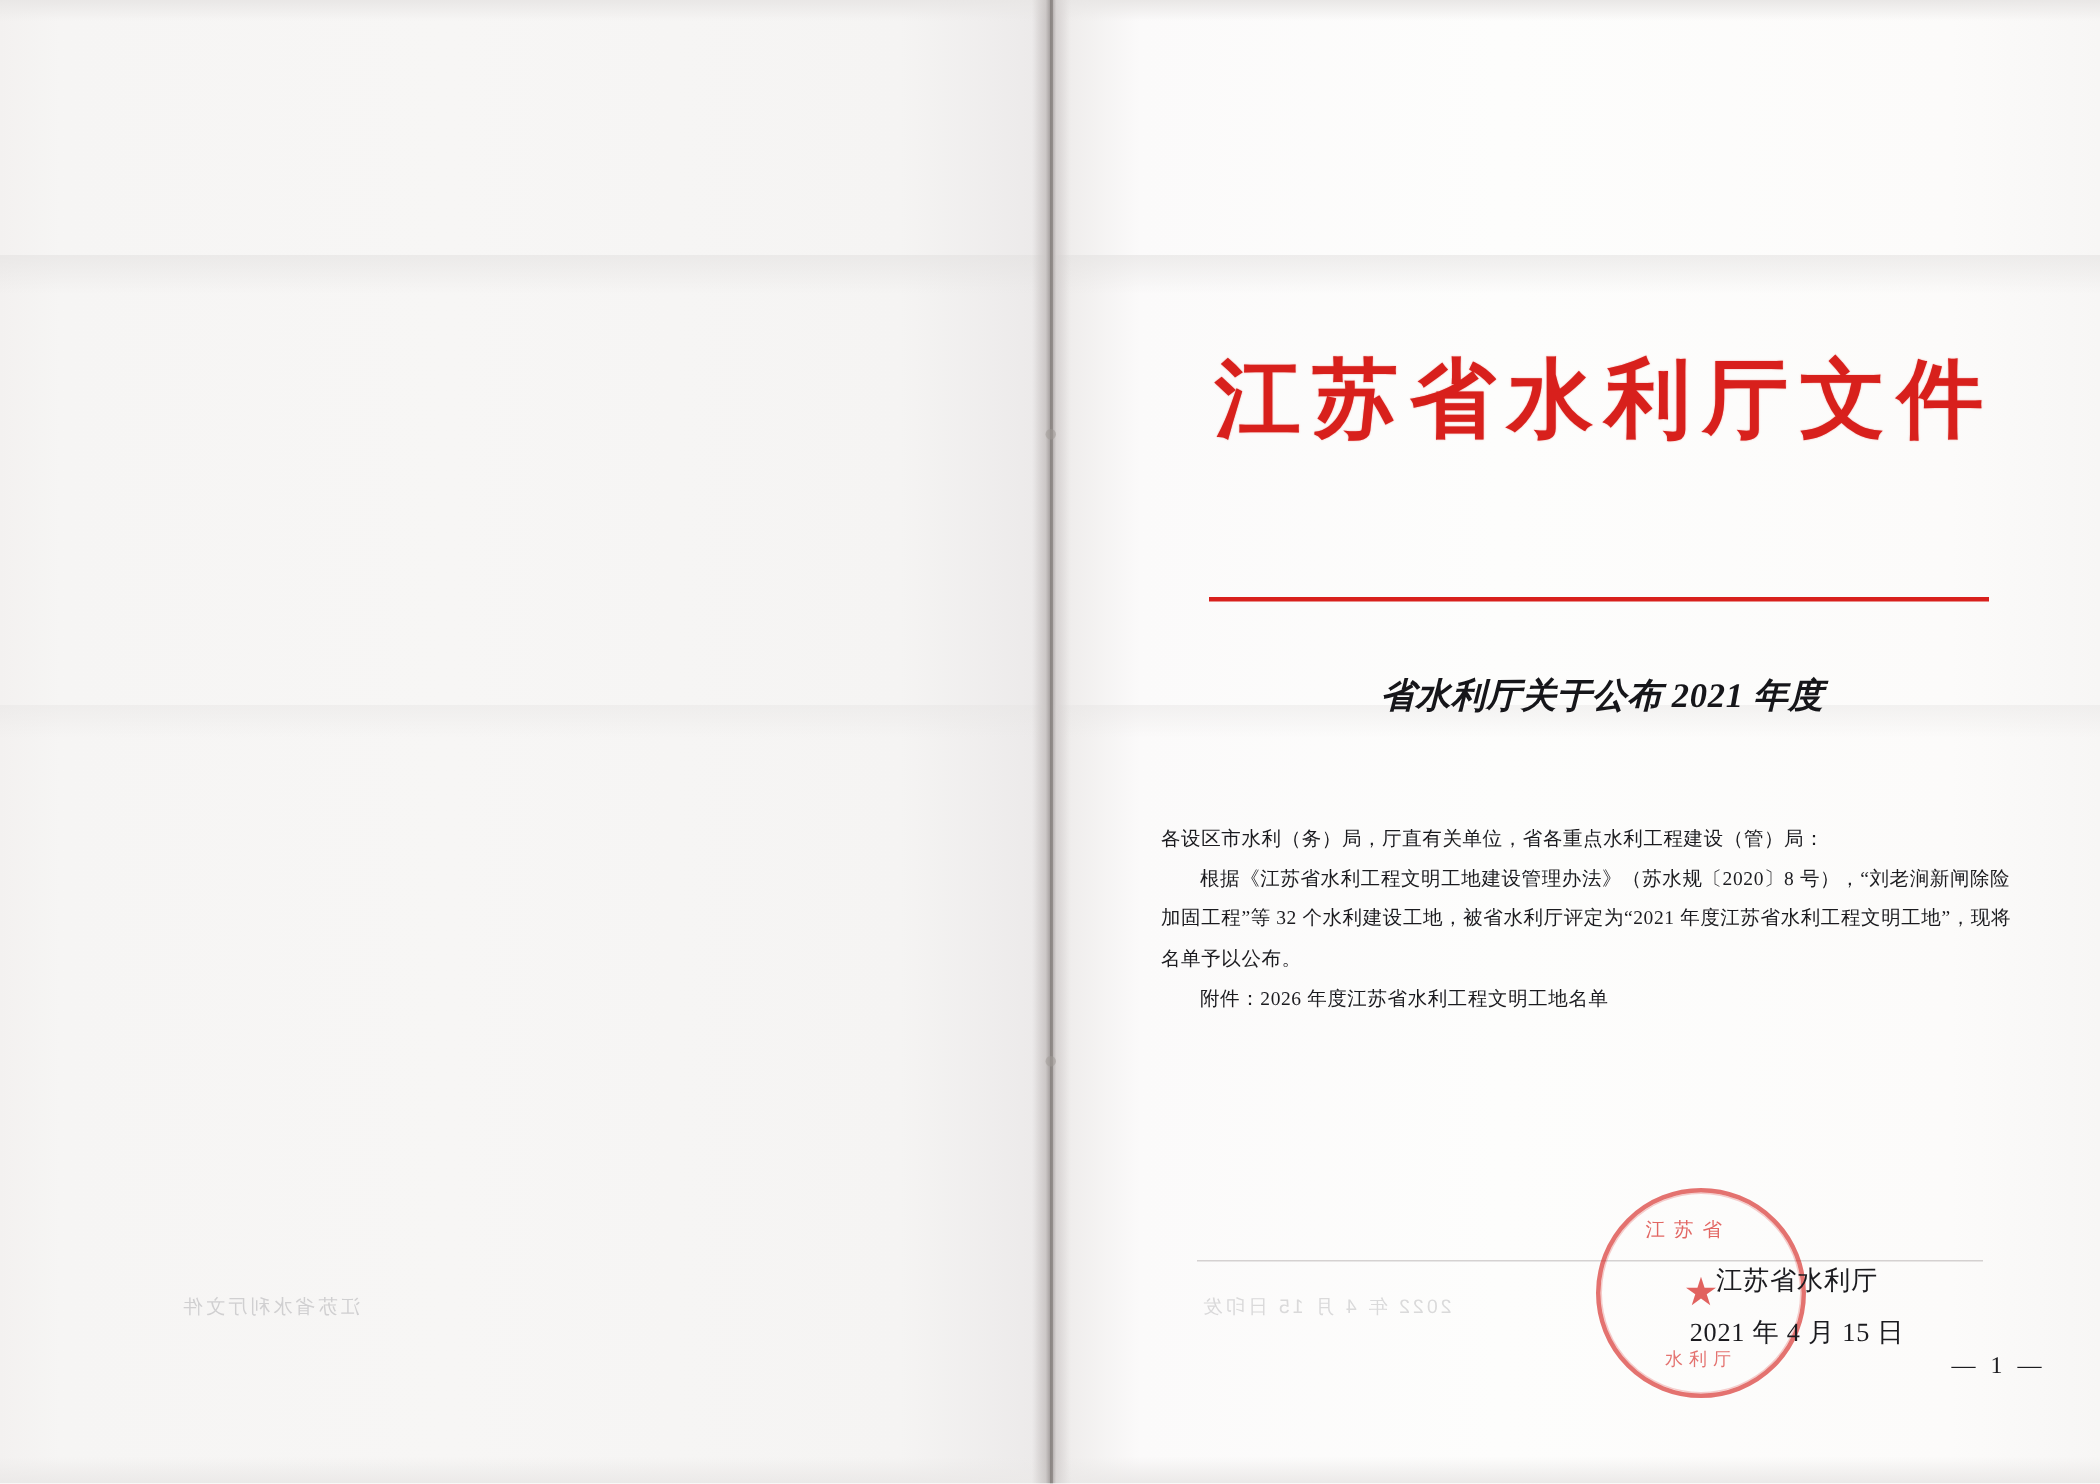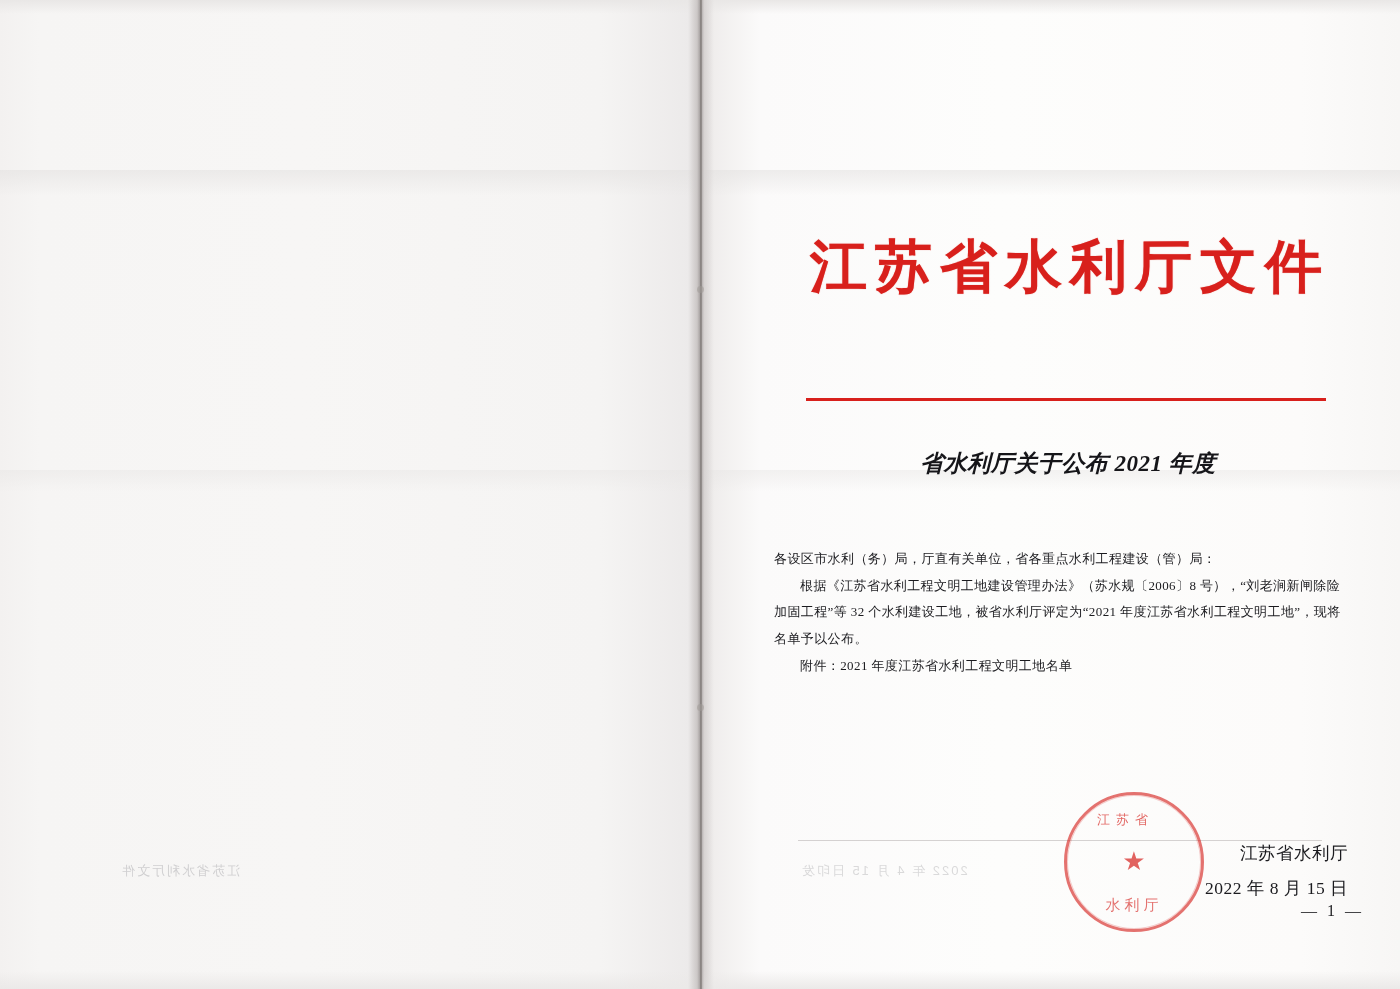--- a/index.html
+++ b/index.html
@@ -146,21 +146,21 @@
     letter-spacing: .4px;
   }
   .body p { margin: 0; }
   .body p.indent { text-indent: 2em; }
 
   .signblock {
     position: absolute;
     right: 52px;
     top: 836px;
     width: 300px;
-    text-align: right;
+    text-align: center;
     font-size: 17.5px;
     line-height: 2.0;
     color: #1b1b1f;
     letter-spacing: .5px;
   }
 
   
   .seal {
     position: absolute;
     left: 350px;
@@ -186,21 +186,21 @@
     text-align: center;
     color: rgba(214,34,30,.78);
     font-size: 13px;
     letter-spacing: 6px;
   }
   .seal .seal-bottom {
     position: absolute;
     left: 0; right: 0; bottom: 14px;
     text-align: center;
     color: rgba(214,34,30,.72);
-    font-size: 15px;
+    font-size: 12px;
     letter-spacing: 4px;
   }
 
   .pagenum {
     position: absolute;
     left: 0; right: 36px;
     top: 902px;
     text-align: right;
     font-size: 16px;
     color: #1d1d20;
@@ -241,32 +241,32 @@
 
 
     <div class="redrule"></div>
 
     <div class="title">
       <div>省水利厅关于公布 2021 年度</div>
     </div>
 
     <div class="body">
       <p>各设区市水利（务）局，厅直有关单位，省各重点水利工程建设（管）局：</p>
-      <p class="indent">根据《江苏省水利工程文明工地建设管理办法》（苏水规〔2006〕8 号），“刘老涧新闸除险加固工程”等 32 个水利建设工地，被省水利厅评定为“2021 年度江苏省水利工程文明工地”，现将名单予以公布。</p>
-      <p class="indent">附件：2021 年度江苏省水利工程文明工地名单</p>
+      <p class="indent">根据《江苏省水利工程文明工地建设管理办法》（苏水规〔2020〕8 号），“刘老涧新闸除险加固工程”等 32 个水利建设工地，被省水利厅评定为“2021 年度江苏省水利工程文明工地”，现将名单予以公布。</p>
+      <p class="indent">附件：2026 年度江苏省水利工程文明工地名单</p>
     </div>
 
     <div class="edge-rule"></div>
 
     <div class="seal">
       <div class="seal-top">江苏省</div>
       <div class="seal-star">★</div>
       <div class="seal-bottom">水利厅</div>
     </div>
 
     <div class="signblock">
       <div>江苏省水利厅</div>
-      <div>2022 年 8 月 15 日</div>
+      <div>2021 年 4 月 15 日</div>
     </div>
 
     <div class="pagenum">— 1 —</div>
   </div>
 </div>
 
 </body></html>

